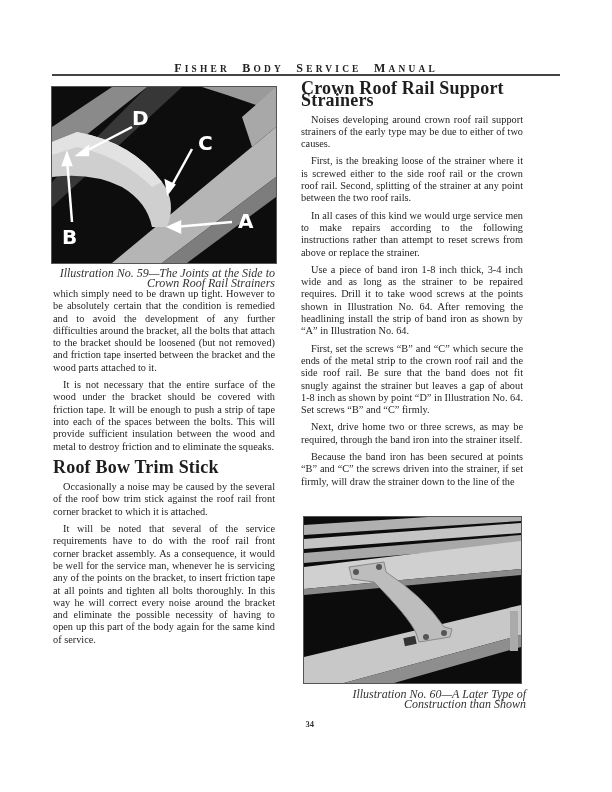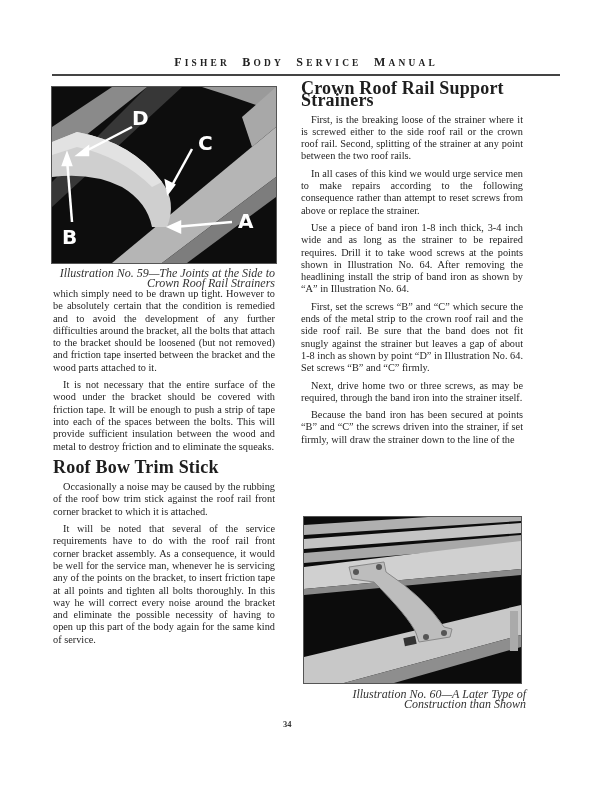--- a/index.html
+++ b/index.html
@@ -1,21 +1,21 @@
 <!DOCTYPE html>
 <html><head>
 <meta charset="utf-8">
 <style>
   html, body { margin: 0; padding: 0; }
   body {
     width: 612px; height: 792px; background: #ffffff; position: relative; overflow: hidden;
     font-family: "DejaVu Serif", "Liberation Serif", serif; color: #1e1e1e;
   }
   .header {
-    position: absolute; left: 52px; top: 55px; width: 508px; text-align: center;
+    position: absolute; left: 52px; top: 61px; width: 508px; text-align: center;
     font-family: "Liberation Serif", serif; font-weight: bold; font-size: 12px;
     letter-spacing: 3.2px; color: #222;
   }
   .header .sc { font-size: 9.4px; }
   .header-rule {
     position: absolute; left: 52px; top: 74px; width: 508px; height: 1.5px; background: #444;
   }
   .col { position: absolute; font-family: "Liberation Serif", serif; font-size: 10.3px; line-height: 12.3px; }
   .col-left { left: 53px; top: 288px; width: 222px; }
   .col-right { left: 301px; top: 82px; width: 222px; }
@@ -31,21 +31,21 @@
   .photo1 { left: 51px; top: 86px; width: 224px; height: 176px; }
   .photo2 { left: 303px; top: 516px; width: 217px; height: 166px; }
   .photo svg { display: block; }
   .caption {
     position: absolute; text-align: right; font-family: Liberation Serif, serif;
     font-style: italic; font-size: 12px; line-height: 10px; color: #333;
   }
   .caption1 { left: 53px; top: 268px; width: 222px; }
   .caption2 { left: 300px; top: 689px; width: 226px; }
   .page-num {
-    position: absolute; left: 283px; top: 719px; width: 40px; text-align: left;
+    position: absolute; left: 274px; top: 719px; width: 40px; text-align: right;
     font-family: "Liberation Serif", serif; font-size: 8.5px; font-weight: bold; color: #333;
   }
   .label {
     font-family: "DejaVu Sans", sans-serif; font-weight: bold; fill: #fff; font-size: 20px;
   }
 </style>
 </head>
 <body>
 
 <div class="header">
@@ -86,28 +86,29 @@
     <text class="label" x="186" y="141">A</text>
     <text class="label" x="10" y="157">B</text>
   </svg>
 </div>
 <div class="caption caption1">Illustration No. 59—The Joints at the Side to Crown Roof Rail Strainers</div>
 
 <div class="col col-left">
   <p style="text-indent:0">which simply need to be drawn up tight.  However to be absolutely certain that the condition is remedied and to avoid the development of any further difficulties around the bracket, all the bolts that attach to the bracket should be loosened (but not removed) and friction tape inserted between the bracket and the wood parts attached to it.</p>
   <p>It is not necessary that the entire surface of the wood under the bracket should be covered with friction tape. It will be enough to push a strip of tape into each of the spaces between the bolts.  This will provide sufficient insulation between the wood and metal to destroy friction and to eliminate the squeaks.</p>
   <h2>Roof Bow Trim Stick</h2>
-  <p>Occasionally a noise may be caused by the rubbing of the roof bow trim stick against the roof rail front corner bracket to which it is attached.</p>
+  <p>Occasionally a noise may be caused by the several of the roof bow trim stick against the roof rail front corner bracket to which it is attached.</p>
   <p>It will be noted that several of the service requirements have to do with the roof rail front corner bracket assembly.  As a consequence, it would be well for the service man, whenever he is servicing any of the points on the bracket, to insert friction tape at all points and tighten all bolts thoroughly.  In this way he will correct every noise around the bracket and eliminate the possible necessity of having to open up this part of the body again for the same kind of service.</p>
 </div>
 
 <div class="col col-right">
   <h2>Crown Roof Rail Support Strainers</h2>
+  <p>Noises developing around crown roof rail support strainers of the early type may be due to either of two causes.</p>
   <p>First, is the breaking loose of the strainer where it is screwed either to the side roof rail or the crown roof rail.  Second, splitting of the strainer at any point between the two roof rails.</p>
-  <p>In all cases of this kind we would urge service men to make repairs according to the following consequence rather than attempt to reset screws from above or replace the strainer.</p>
+  <p>In all cases of this kind we would urge service men to make repairs according to the following instructions rather than attempt to reset screws from above or replace the strainer.</p>
   <p>Use a piece of band iron 1-8 inch thick, 3-4 inch wide and as long as the strainer to be repaired requires. Drill it to take wood screws at the points shown in Illustration No. 64.  After removing the headlining install the strip of band iron as shown by “A” in Illustration No. 64.</p>
   <p>First, set the screws “B” and “C” which secure the ends of the metal strip to the crown roof rail and the side roof rail.  Be sure that the band does not fit snugly against the strainer but leaves a gap of about 1-8 inch as shown by point “D” in Illustration No. 64.  Set screws “B” and “C” firmly.</p>
   <p>Next, drive home two or three screws, as may be required, through the band iron into the strainer itself.</p>
   <p>Because the band iron has been secured at points “B” and “C” the screws driven into the strainer, if set firmly, will draw the strainer down to the line of the</p>
 </div>
 
 <div class="photo photo2">
   <svg width="217" height="166" viewBox="0 0 217 166">
     <rect width="217" height="166" fill="#0c0c0c"></rect>
 

